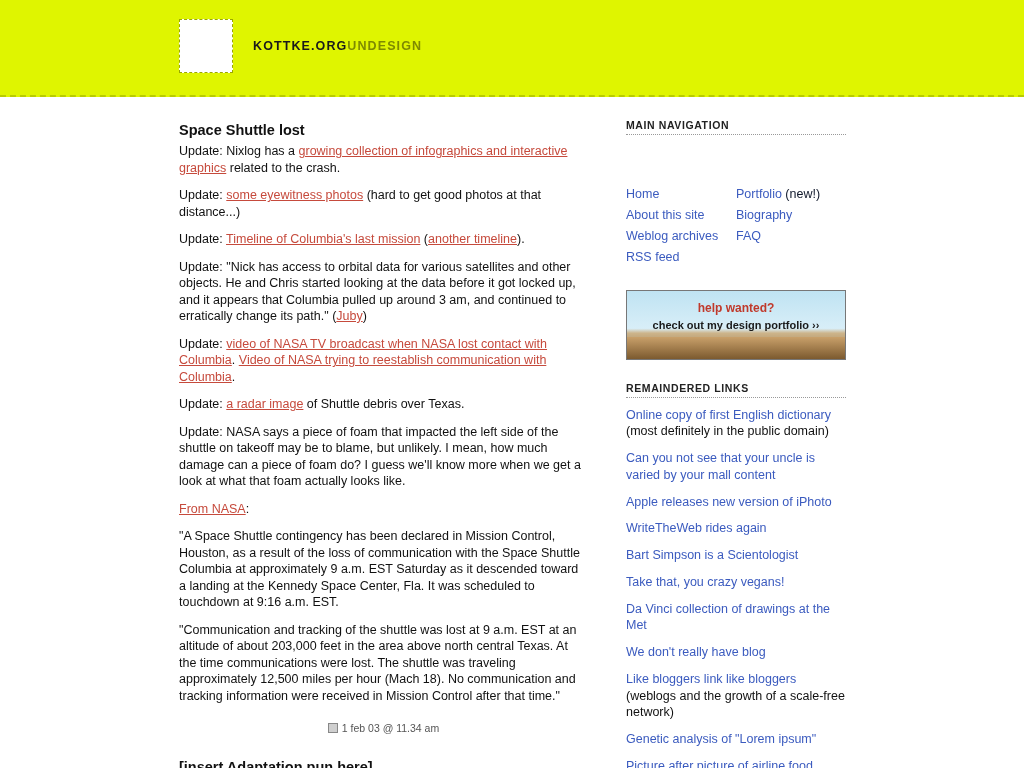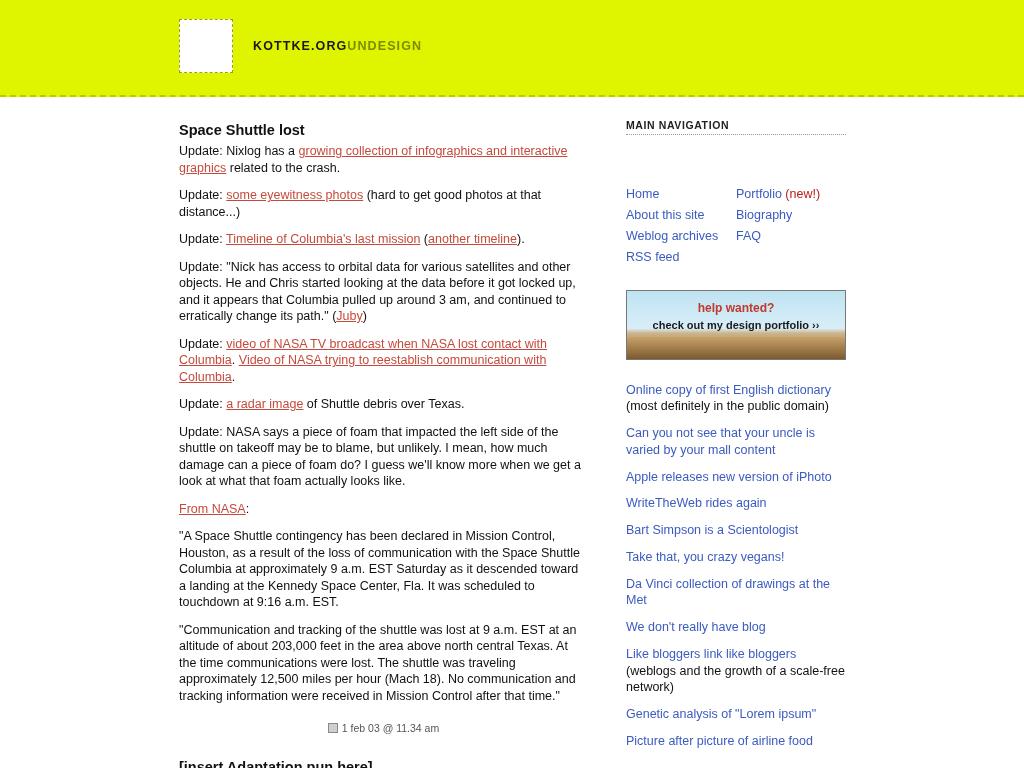--- a/index.html
+++ b/index.html
@@ -119,21 +119,21 @@
     margin-top: 42px;
   }
   .nav-col div {
     margin-bottom: 4px;
     line-height: 1.35;
   }
   .nav-col a {
     color: #3b5bbf;
     text-decoration: none;
   }
-  .nav-note { color: #b91c1c; }
+  .nav-note { color: #0f172a; }
   .ad {
     margin-top: 20px;
     width: 218px;
     height: 68px;
     border: 1px solid #777;
     background: linear-gradient(to bottom, #bfe3f2 0%, #d8eef8 55%, #cdb48a 62%, #8e6a3d 100%);
     position: relative;
     overflow: hidden;
   }
   .ad-l1 {
@@ -222,20 +222,21 @@
         </div>
     </div>
 
     <div class="ad">
       <div class="ad-ground"></div>
       <div class="ad-l1">help wanted?</div>
       <div class="ad-l2">check out my design portfolio ››</div>
     </div>
 
     <div class="remaindered">
+      <div class="sb-head">REMAINDERED LINKS</div>
       <div id="rl-list">
           <div class="rl-item"><a href="#">Online copy of first English dictionary</a><span class="rl-note"> (most definitely in the public domain)</span></div>
           <div class="rl-item"><a href="#">Can you not see that your uncle is varied by your mall content</a></div>
           <div class="rl-item"><a href="#">Apple releases new version of iPhoto</a></div>
           <div class="rl-item"><a href="#">WriteTheWeb rides again</a></div>
           <div class="rl-item"><a href="#">Bart Simpson is a Scientologist</a></div>
           <div class="rl-item"><a href="#">Take that, you crazy vegans!</a></div>
           <div class="rl-item"><a href="#">Da Vinci collection of drawings at the Met</a></div>
           <div class="rl-item"><a href="#">We don't really have blog</a></div>
           <div class="rl-item"><a href="#">Like bloggers link like bloggers</a><span class="rl-note"> (weblogs and the growth of a scale-free network)</span></div>

